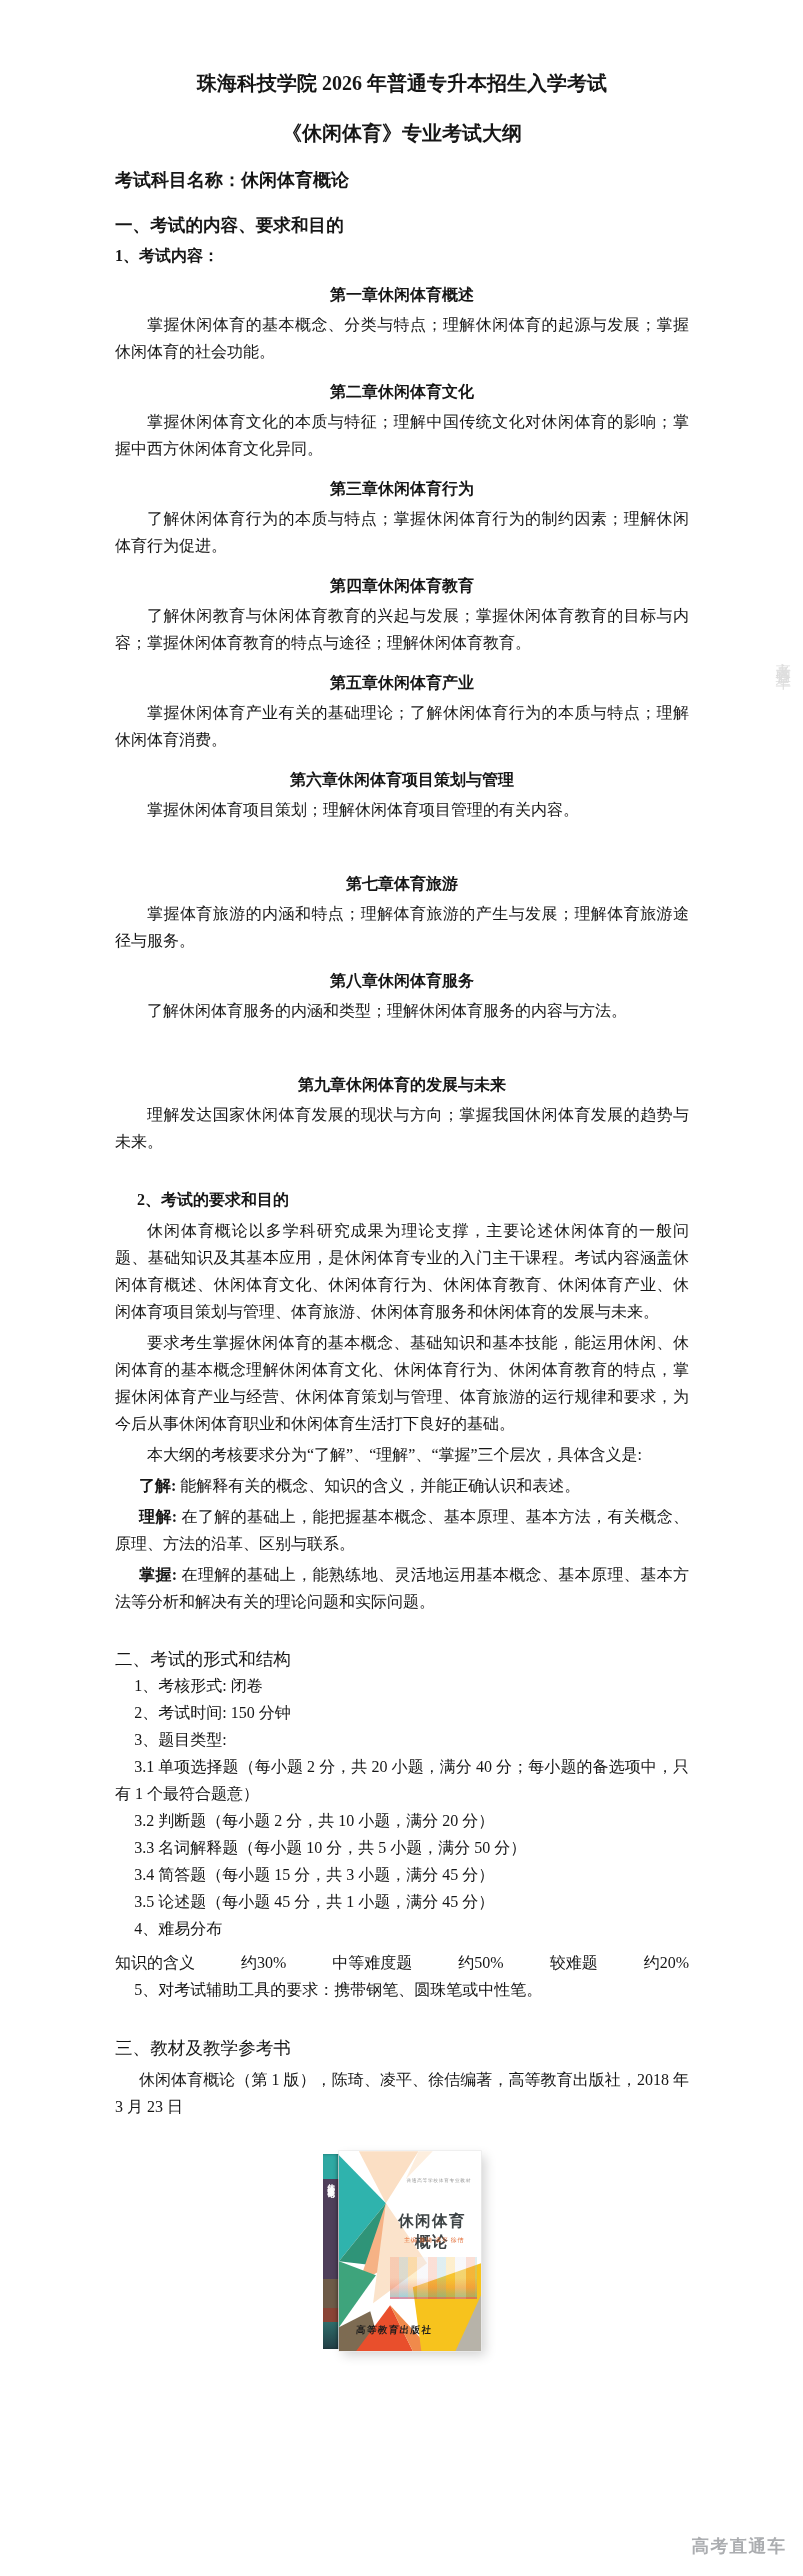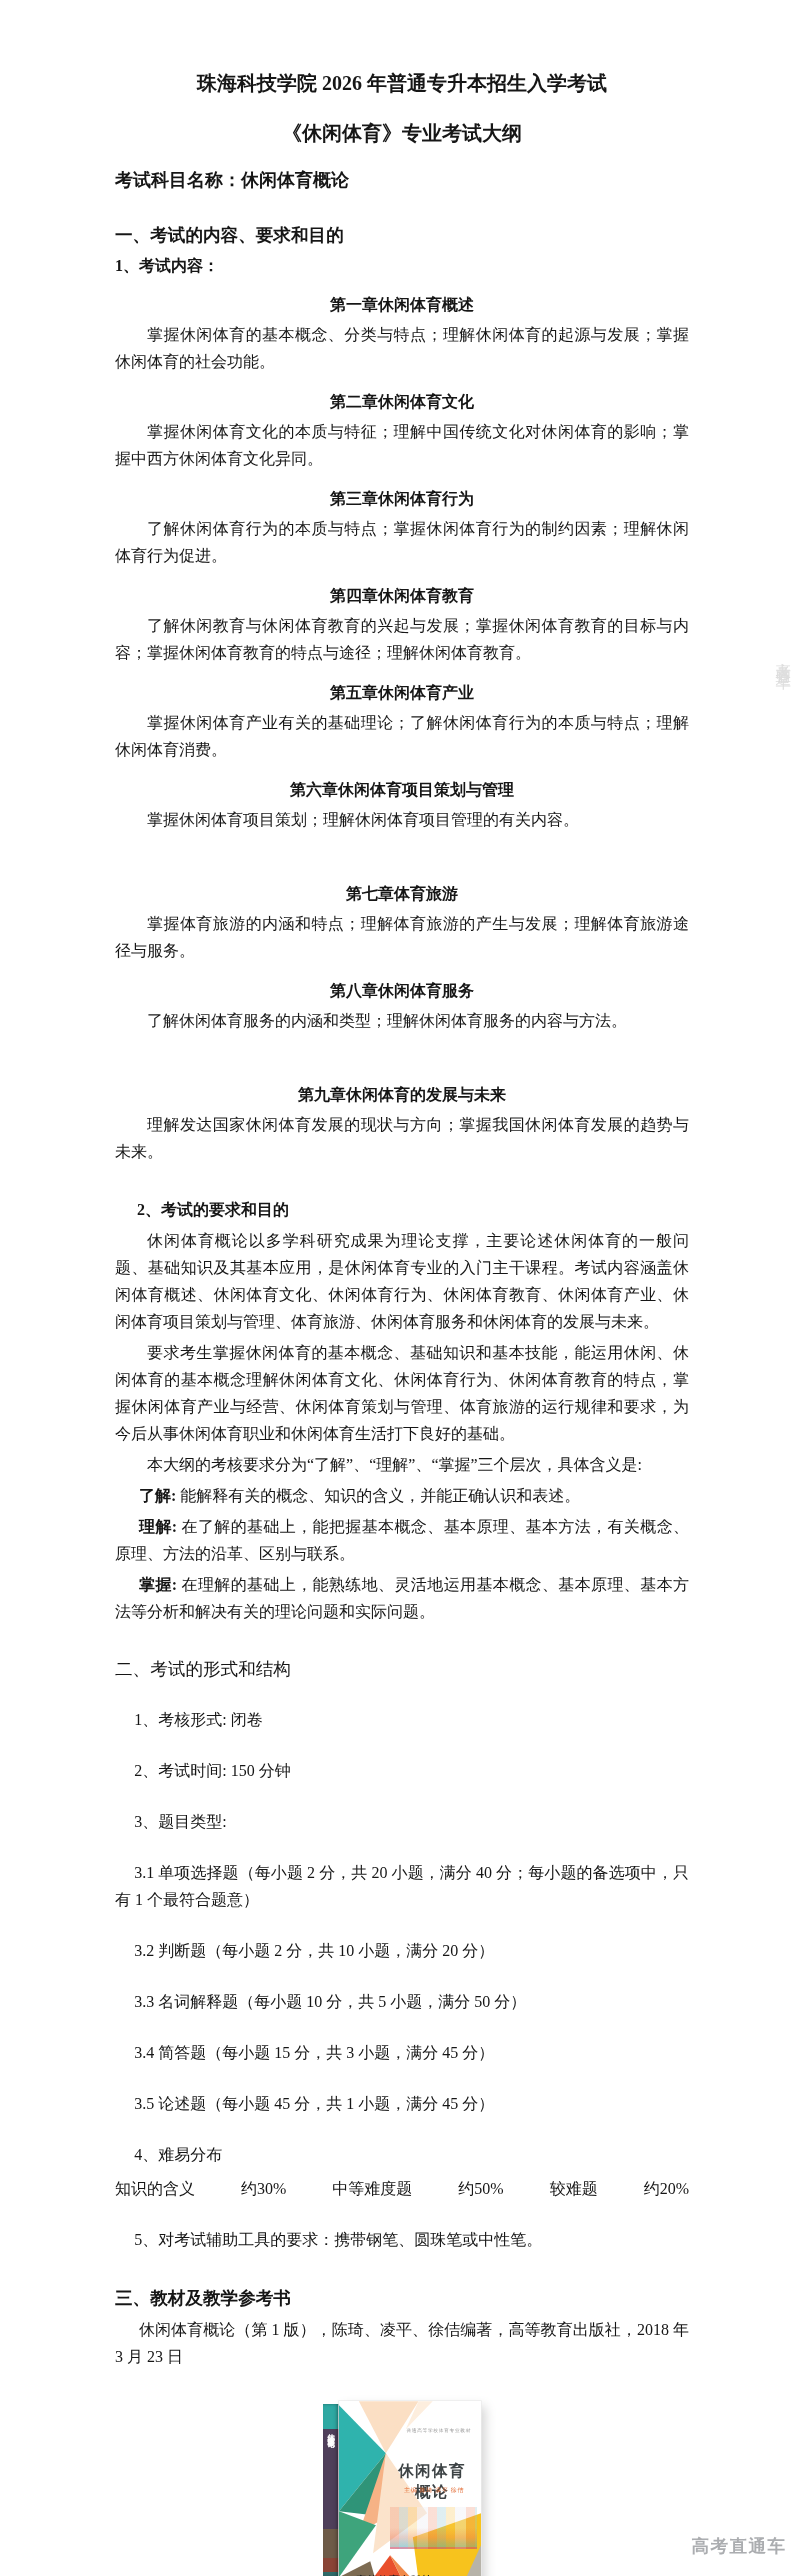--- a/index.html
+++ b/index.html
@@ -12,37 +12,37 @@
     overflow:hidden;
     font-family:"Liberation Serif","DejaVu Serif",serif;
     color:#161616;
     box-sizing:border-box;
     padding:70px 115px 0 115px;
     border-radius:11px;
   }
   .title-line{font-size:20px;font-weight:700;text-align:center;line-height:27px;}
   .title-line.second{margin-top:23px;}
   .subject{font-size:18px;font-weight:700;line-height:26px;margin-top:20px;}
-  .sec-heading{font-size:17.6px;font-weight:700;line-height:26px;margin-top:29px;}
+  .sec-heading{font-size:17.6px;font-weight:700;line-height:26px;margin-top:19px;}
   .sub-heading{font-size:16px;font-weight:700;line-height:24px;margin-top:6px;}
   .chapter{margin:0;}
   .chapter .ch-title{font-size:16px;font-weight:700;text-align:center;line-height:24px;margin-top:15px;}
   .chapter.extra-gap .ch-title{margin-top:49px;}
   .para{font-size:16px;line-height:27px;text-align:justify;text-indent:2em;margin:4px 0 0 0;}
   .para.bold{font-weight:400;}
   .req-heading{font-size:16px;font-weight:700;line-height:26px;margin-top:32px;margin-left:22px;}
   .level-line{font-size:16px;line-height:27px;text-align:justify;text-indent:1.5em;margin:4px 0 0 0;}
   .level-term{font-weight:700;}
   .sec2-heading{font-size:17.6px;font-weight:400;line-height:26px;margin-top:31px;}
-  .exam-item{font-size:16px;line-height:27px;text-align:justify;text-indent:1.2em;margin-top:24px;}
+  .exam-item{font-size:16px;line-height:27px;text-align:justify;text-indent:1.2em;margin-top:0;}
   .difficulty-row{
     display:flex;justify-content:space-between;align-items:baseline;
     font-size:16px;line-height:27px;margin-top:6.8px;
   }
-  .sec3-heading{font-size:17.6px;font-weight:700;line-height:26px;margin-top:32px;}
+  .sec3-heading{font-size:17.6px;font-weight:400;line-height:26px;margin-top:32px;}
   .reference{font-size:16px;line-height:27px;text-align:justify;text-indent:1.5em;margin-top:5.4px;}
 
   
   .book-wrap{position:relative;width:158px;height:252px;margin:31px auto 0 auto;}
   .spine{
     position:absolute;left:0;top:2.7px;width:16px;height:195px;
     background:linear-gradient(180deg,#2fa9a3 0%,#2fa9a3 13%,#4f3f5a 13%,#4f3f5a 64%,#6e5b48 64%,#6e5b48 79%,#8a4436 79%,#8a4436 86%,#2e6e6b 86%,#233f46 100%);
     box-shadow:inset -2px 0 3.4px rgba(0,0,0,.35);
   }
   .spine-title{

